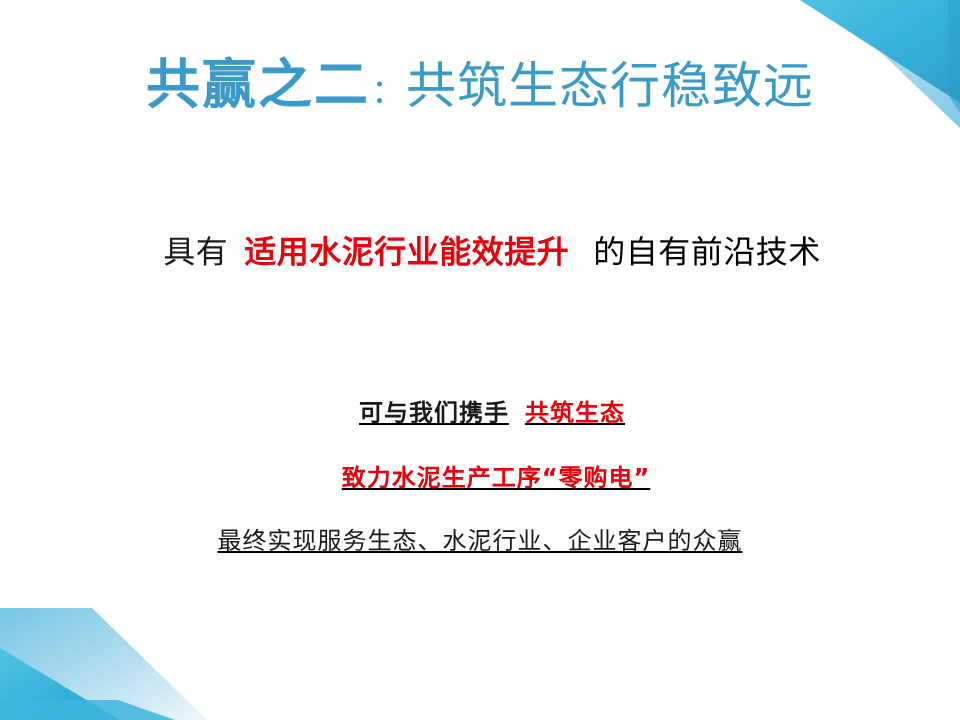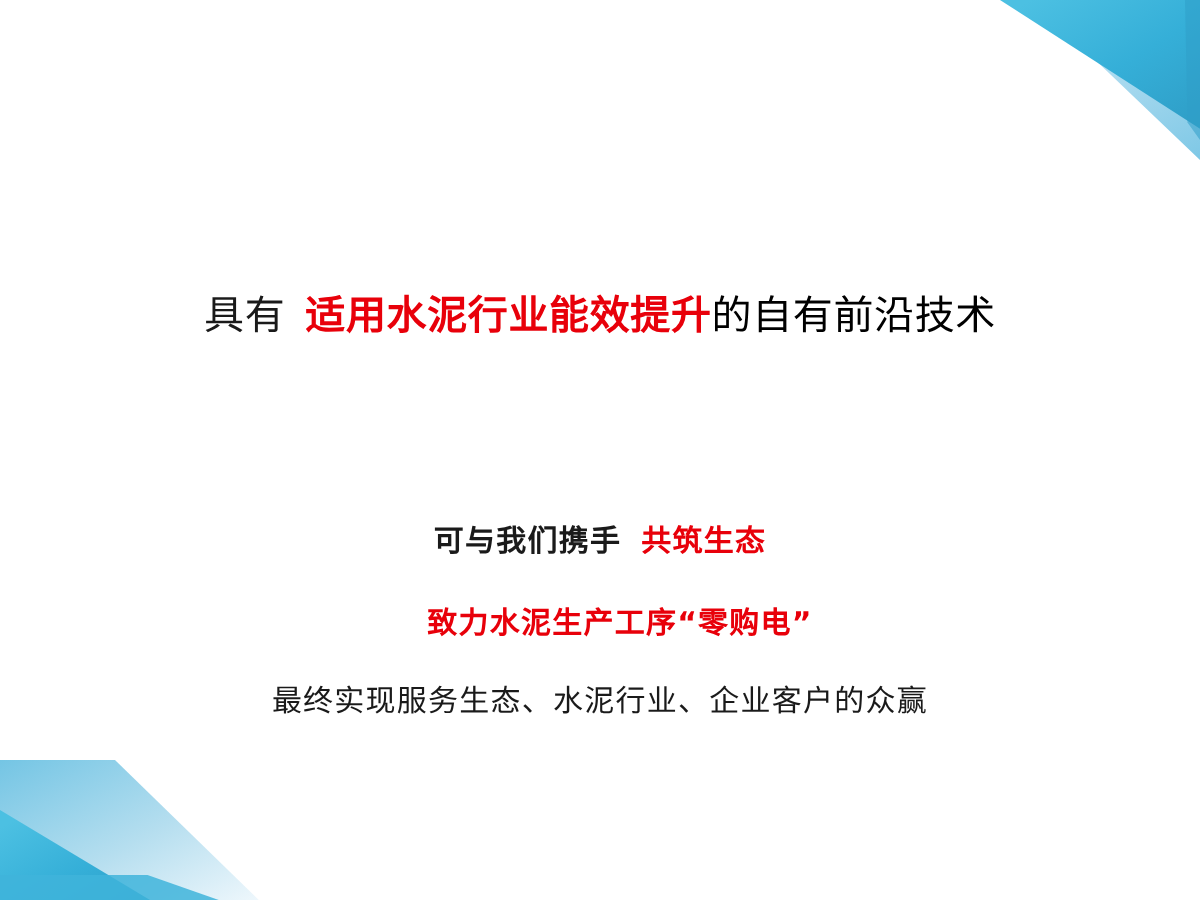--- a/index.html
+++ b/index.html
@@ -66,21 +66,21 @@
 
   
   .block {
     position: absolute;
     left: 0;
     width: 960px;
     text-align: center;
     white-space: nowrap;
   }
   #block-tech  { top: 232px; }
-  #block-coop  { top: 418px; }
+  #block-coop  { top: 398px; text-decoration: underline; }
 
   .line {
     display: block;
     color: #1a1a1a;
   }
 
   .line-tech-headline {
     font-size: 32px;
     font-weight: bold;
     letter-spacing: 0.5px;
@@ -111,21 +111,21 @@
   }
   .line-coop-c {
     font-size: 24px;
     font-weight: normal;
     letter-spacing: 1px;
     line-height: 1.3;
     margin-top: 32px;
   }
 
   .em-red   { color: #e8000a; margin-left: 16px; }
-  .plain    { color: #1a1a1a; }
+  .plain    { color: #1a1a1a; margin-left: 24px; }
 </style>
 </head>
 <body>
 
 <div class="slide">
 
   <div class="deco-layer">
     <svg viewBox="0 0 960 720" xmlns="http://www.w3.org/2000/svg" aria-hidden="true">
       <defs>
         <linearGradient id="gradTRlight" x1="0" y1="0" x2="1" y2="1">
@@ -157,20 +157,23 @@
       <polygon points="948,0 960,0 960,112 950,98" fill="#2f9fc8" opacity="0.55"></polygon>
 
       <polygon points="0,608 0,720 207,720 92,608" fill="url(#gradBLlight)"></polygon>
 
       <polygon points="0,648 0,720 120,720" fill="url(#gradBLdark)"></polygon>
 
       <polygon points="0,700 0,720 175,720 118,700" fill="#3fb4da" opacity="0.85"></polygon>
     </svg>
   </div>
 
+  <div class="title-row">
+    <span class="title-main" style="color: rgb(58, 155, 201);">共赢之二</span><span class="title-colon" style="color: rgb(58, 155, 201);">：</span><span class="title-sub" style="color: rgb(58, 155, 201);">共筑生态行稳致远</span>
+  </div>
 
   <div class="block" id="block-tech">
     <span class="line line-tech-headline"><span class="plain" style="color: rgb(26, 26, 26);">具有</span><span class="em-red" style="color: rgb(232, 0, 10);">适用水泥行业能效提升</span><span class="plain" style="color: #000000;">的自有前沿技术</span></span>
 
   </div>
 
   <div class="block" id="block-coop">
     <span class="line line-coop-a"><span class="plain" style="color: rgb(26, 26, 26);">可与我们携手</span><span class="em-red" style="color: rgb(232, 0, 10);">共筑生态</span></span>
 
     <span class="line line-coop-b em-red" style="color: rgb(232, 0, 10); padding-left: 16px;">致力水泥生产工序“零购电”</span>

